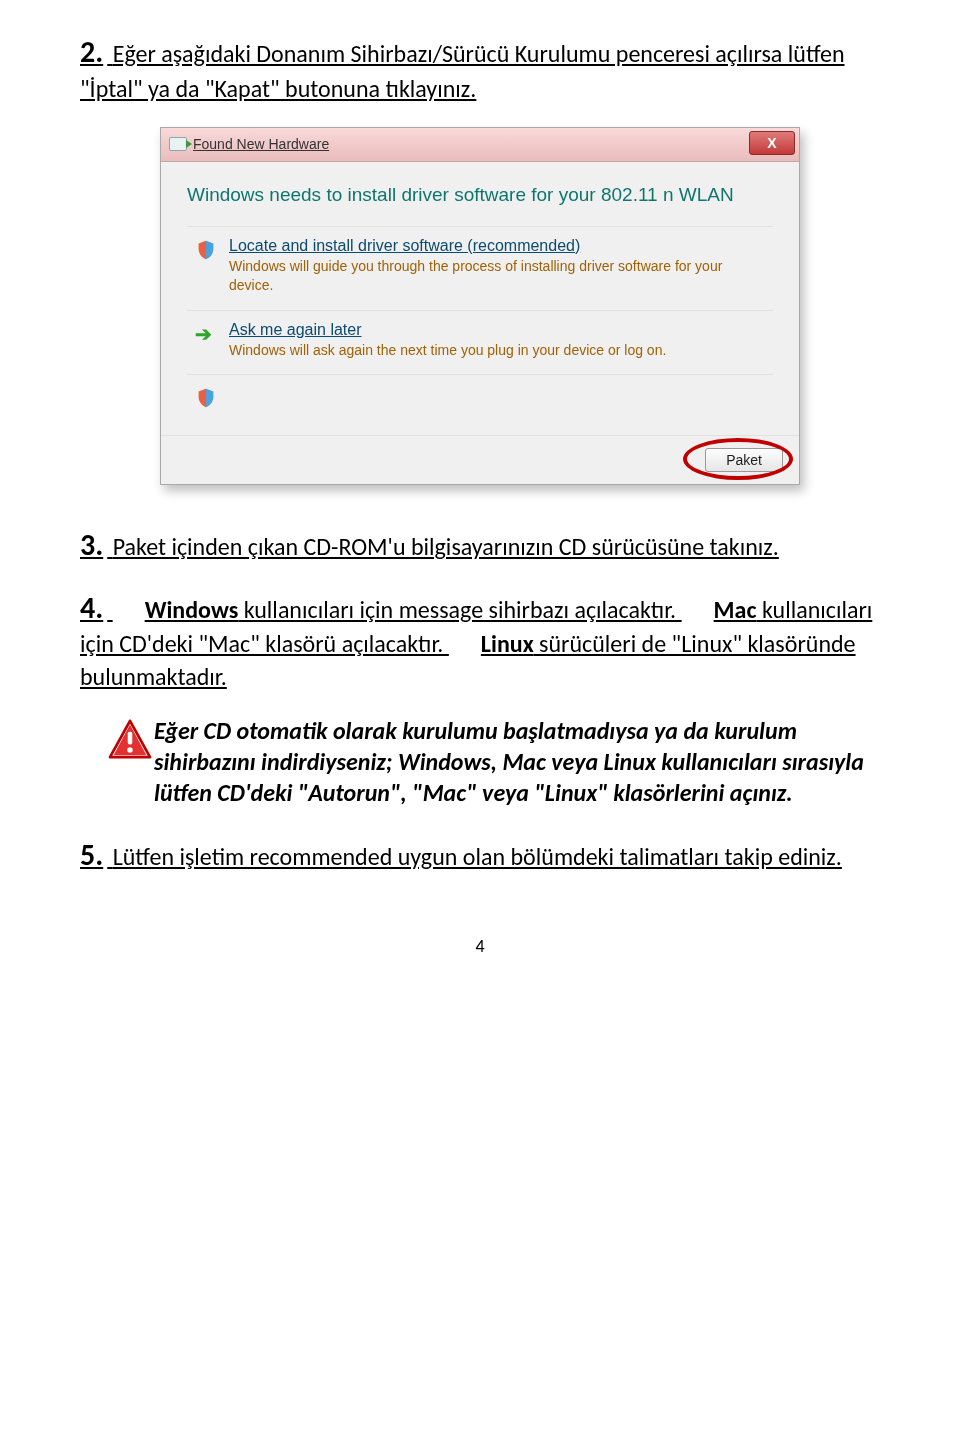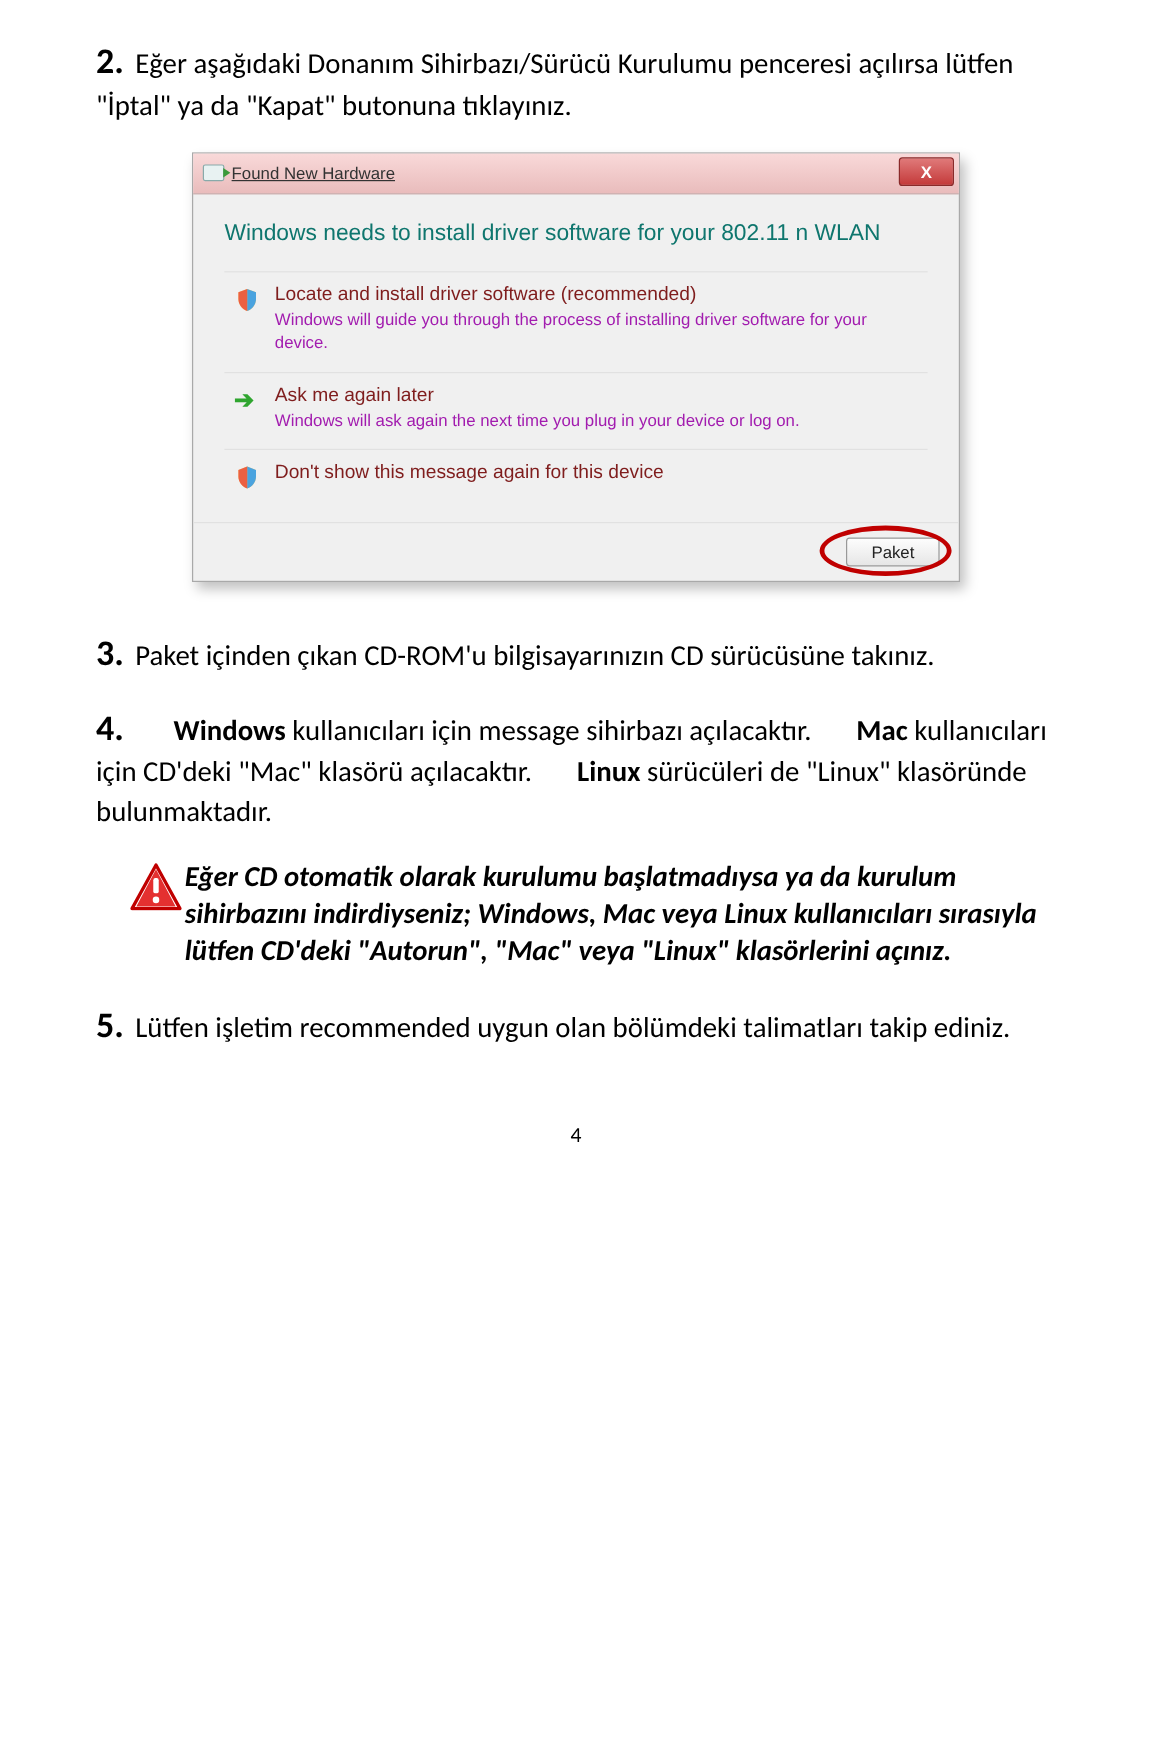--- a/index.html
+++ b/index.html
@@ -7,20 +7,21 @@
     background: #ffffff;
     font-family: Calibri, "Segoe UI", Arial, sans-serif;
     width: 960px;
     padding: 32px 80px 50px 80px;
     color: #000;
   }
   .step {
     margin-bottom: 22px;
     font-size: 24px;
     line-height: 1.35;
+    text-decoration: underline;
   }
   .step .num {
     font-weight: bold;
     font-size: 30px;
     margin-right: 4px;
   }
   .step .body-text {
     display: inline;
   }
   .bold { font-weight: bold; margin-left: 32px; }
@@ -114,26 +115,27 @@
   }
   .shield-icon svg { width: 22px; height: 22px; }
   .arrow-icon {
     color: #2fa52f;
     font-size: 20px;
     line-height: 22px;
     font-weight: bold;
   }
   .opt-text { flex: 1; }
   .opt-title {
-    color: #7f1d1d;
+    color: #0c4a6e;
     font-size: 16px;
     margin-bottom: 2px;
+    text-decoration: underline;
   }
   .opt-desc {
-    color: #a21caf;
+    color: #a16207;
     font-size: 14px;
     line-height: 1.4;
   }
   .dialog-footer {
     border-top: 1px solid #e1e1e1;
     padding: 12px 16px;
     display: flex;
     justify-content: flex-end;
     position: relative;
   }
@@ -225,21 +227,20 @@
 
       <div class="option">
         <div class="opt-icon shield-icon">
           <svg viewBox="0 0 24 24">
               <path d="M12 2 L20 5 V11 C20 16 16.5 20.5 12 22 C7.5 20.5 4 16 4 11 V5 Z" fill="#fc6"></path>
               <path d="M12 2 L20 5 V11 C20 16 16.5 20.5 12 22 Z" fill="#4aa3df"></path>
               <path d="M12 2 L4 5 V11 C4 16 7.5 20.5 12 22 Z" fill="#e74c3c" opacity="0.85"></path>
             </svg>
         </div>
         <div class="opt-text">
-          <div class="opt-title">Don't show this message again for this device</div>
         </div>
       </div>
     </div>
     <div class="dialog-footer">
       <button class="cancel-btn">Paket</button>
       <div class="red-circle"></div>
     </div>
   </div>
 </div>
 

